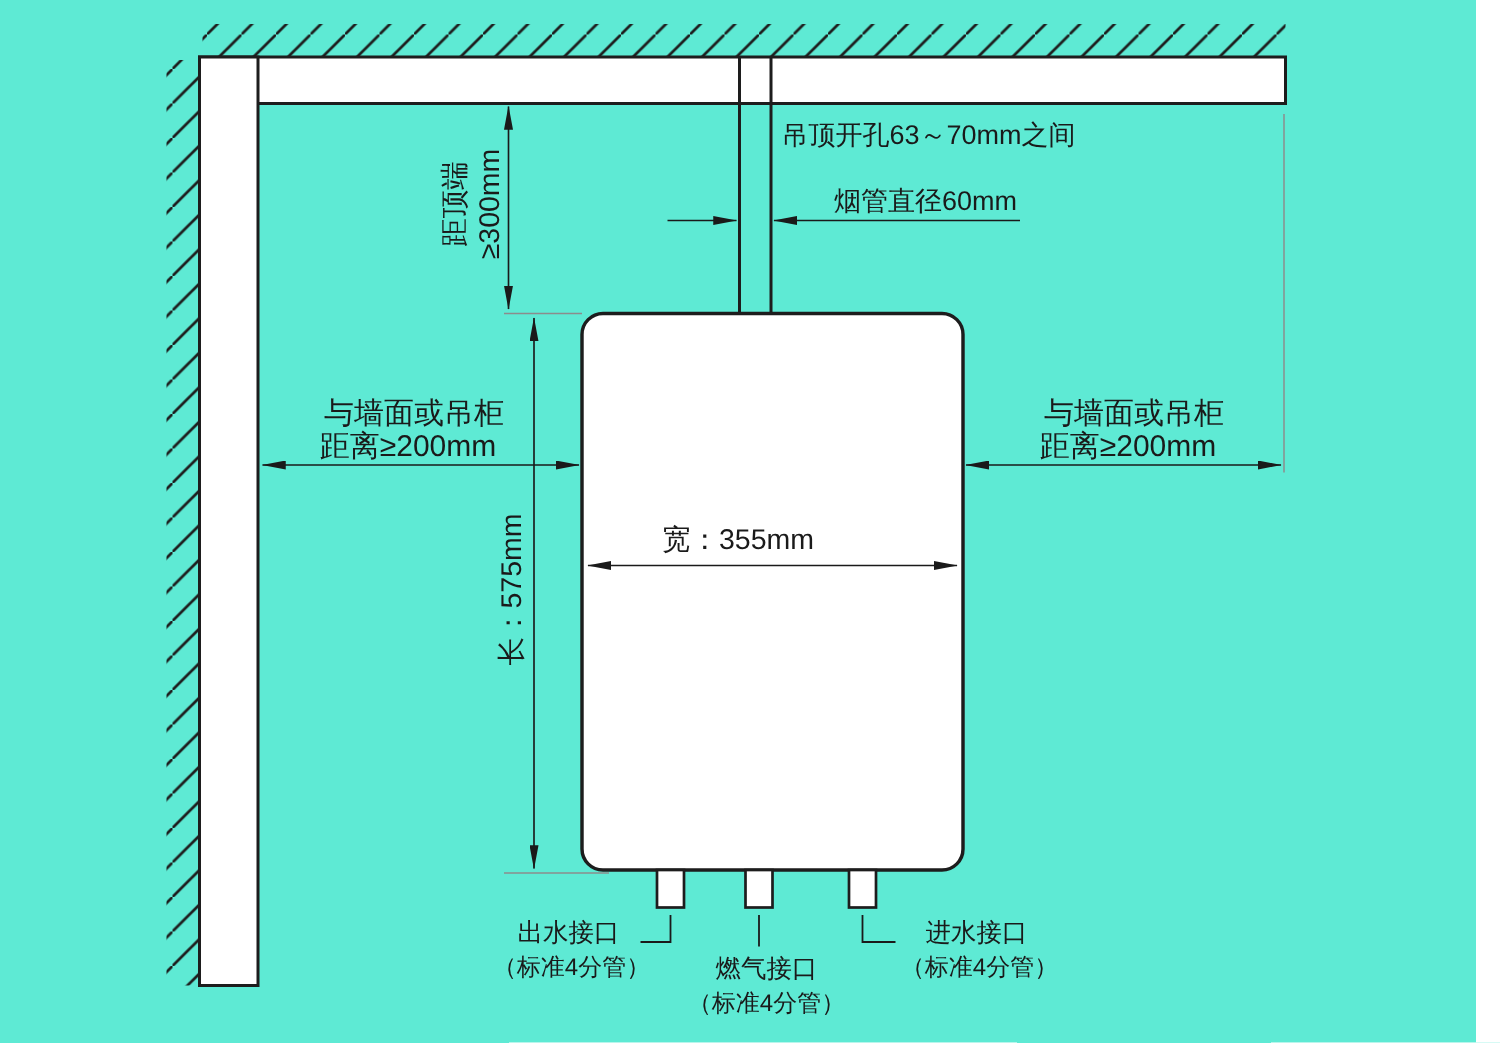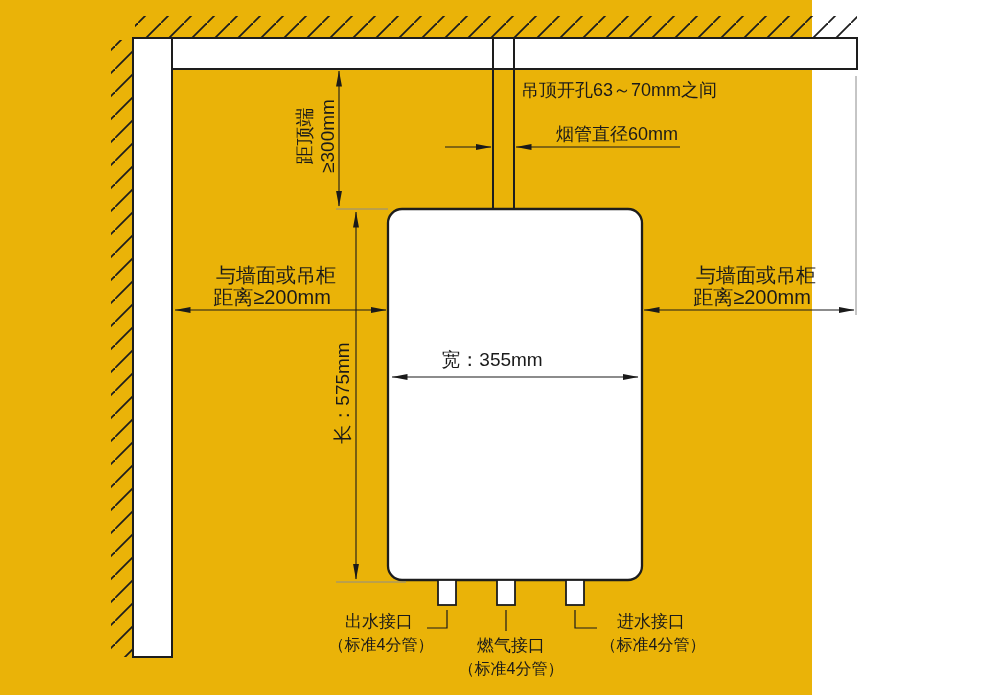--- a/index.html
+++ b/index.html
@@ -2,23 +2,23 @@
 <html><head>
 <meta charset="utf-8">
 <style>
   html, body {
     margin: 0;
     padding: 0;
     background: #ffffff;
   }
   .stage {
     position: relative;
-    width: 812px;
+    width: 984px;
     height: 695px;
-    background: #eab308;
+    background: #5eead4;
     font-family: "Liberation Sans", "DejaVu Sans", sans-serif;
   }
   svg text {
     font-family: "Liberation Sans", "DejaVu Sans", sans-serif;
     fill: #1a1a1a;
   }
   .t18 { font-size: 18px; }
   .t20 { font-size: 20px; }
   .t19 { font-size: 19px; }
   .t17 { font-size: 17px; }

